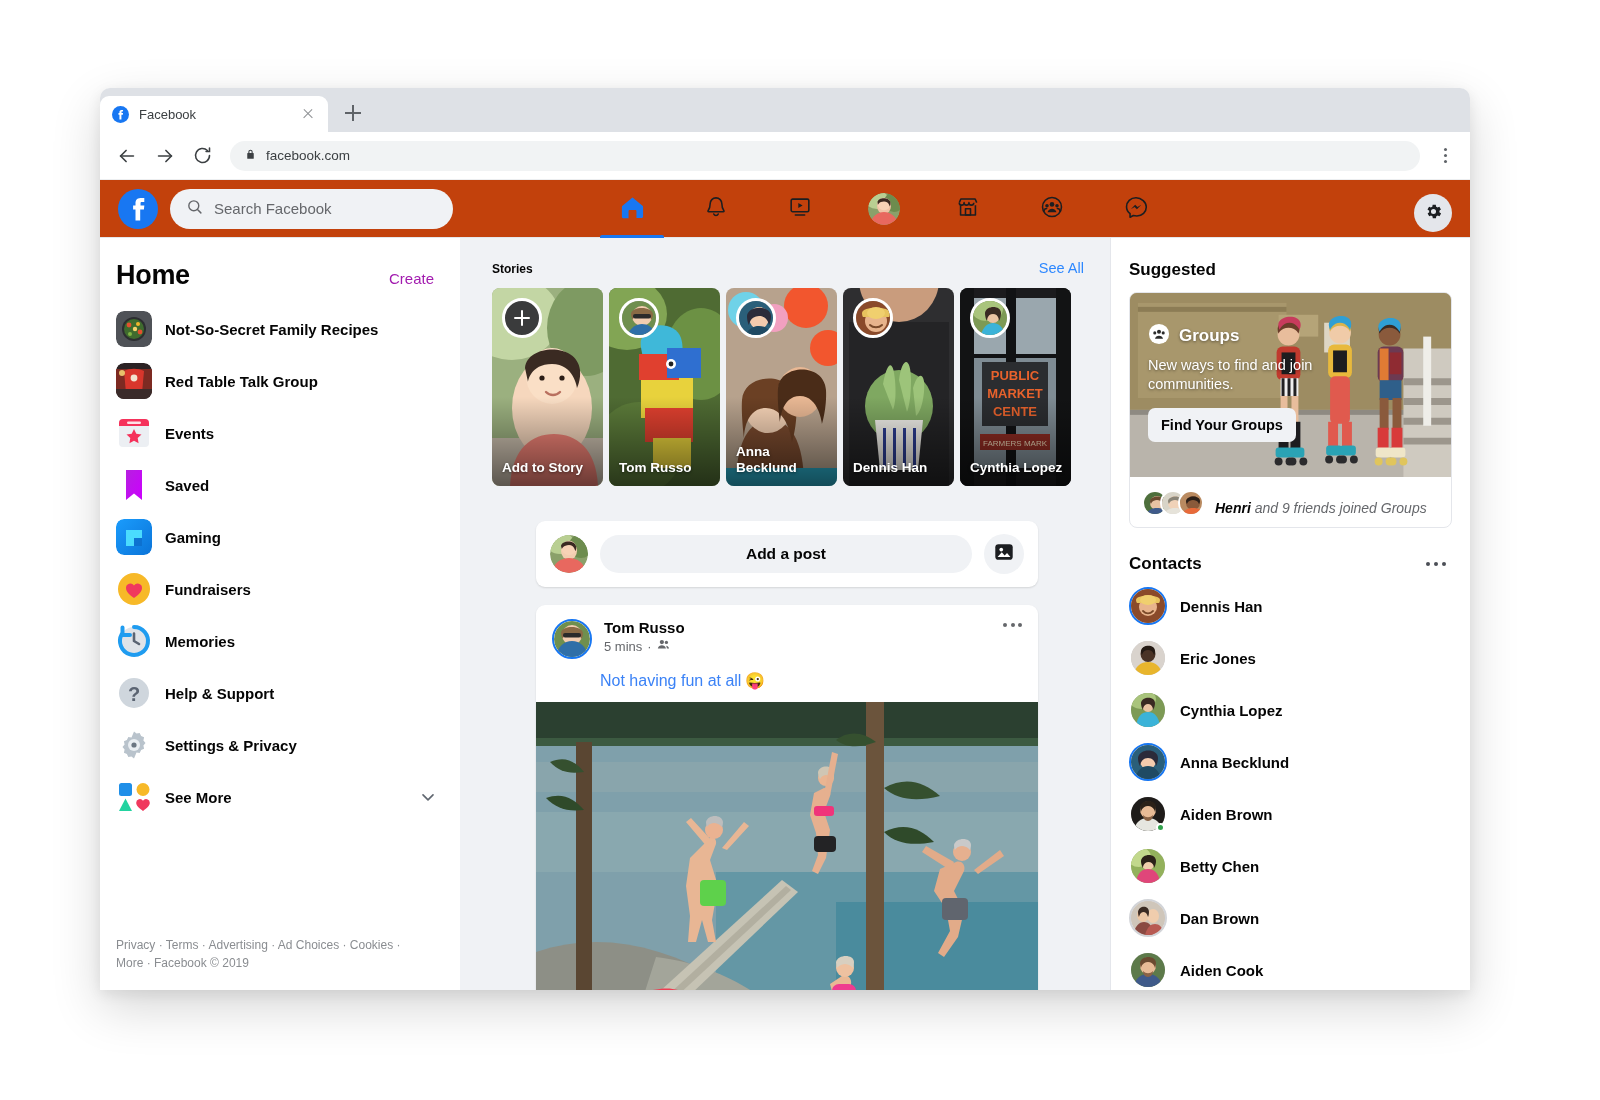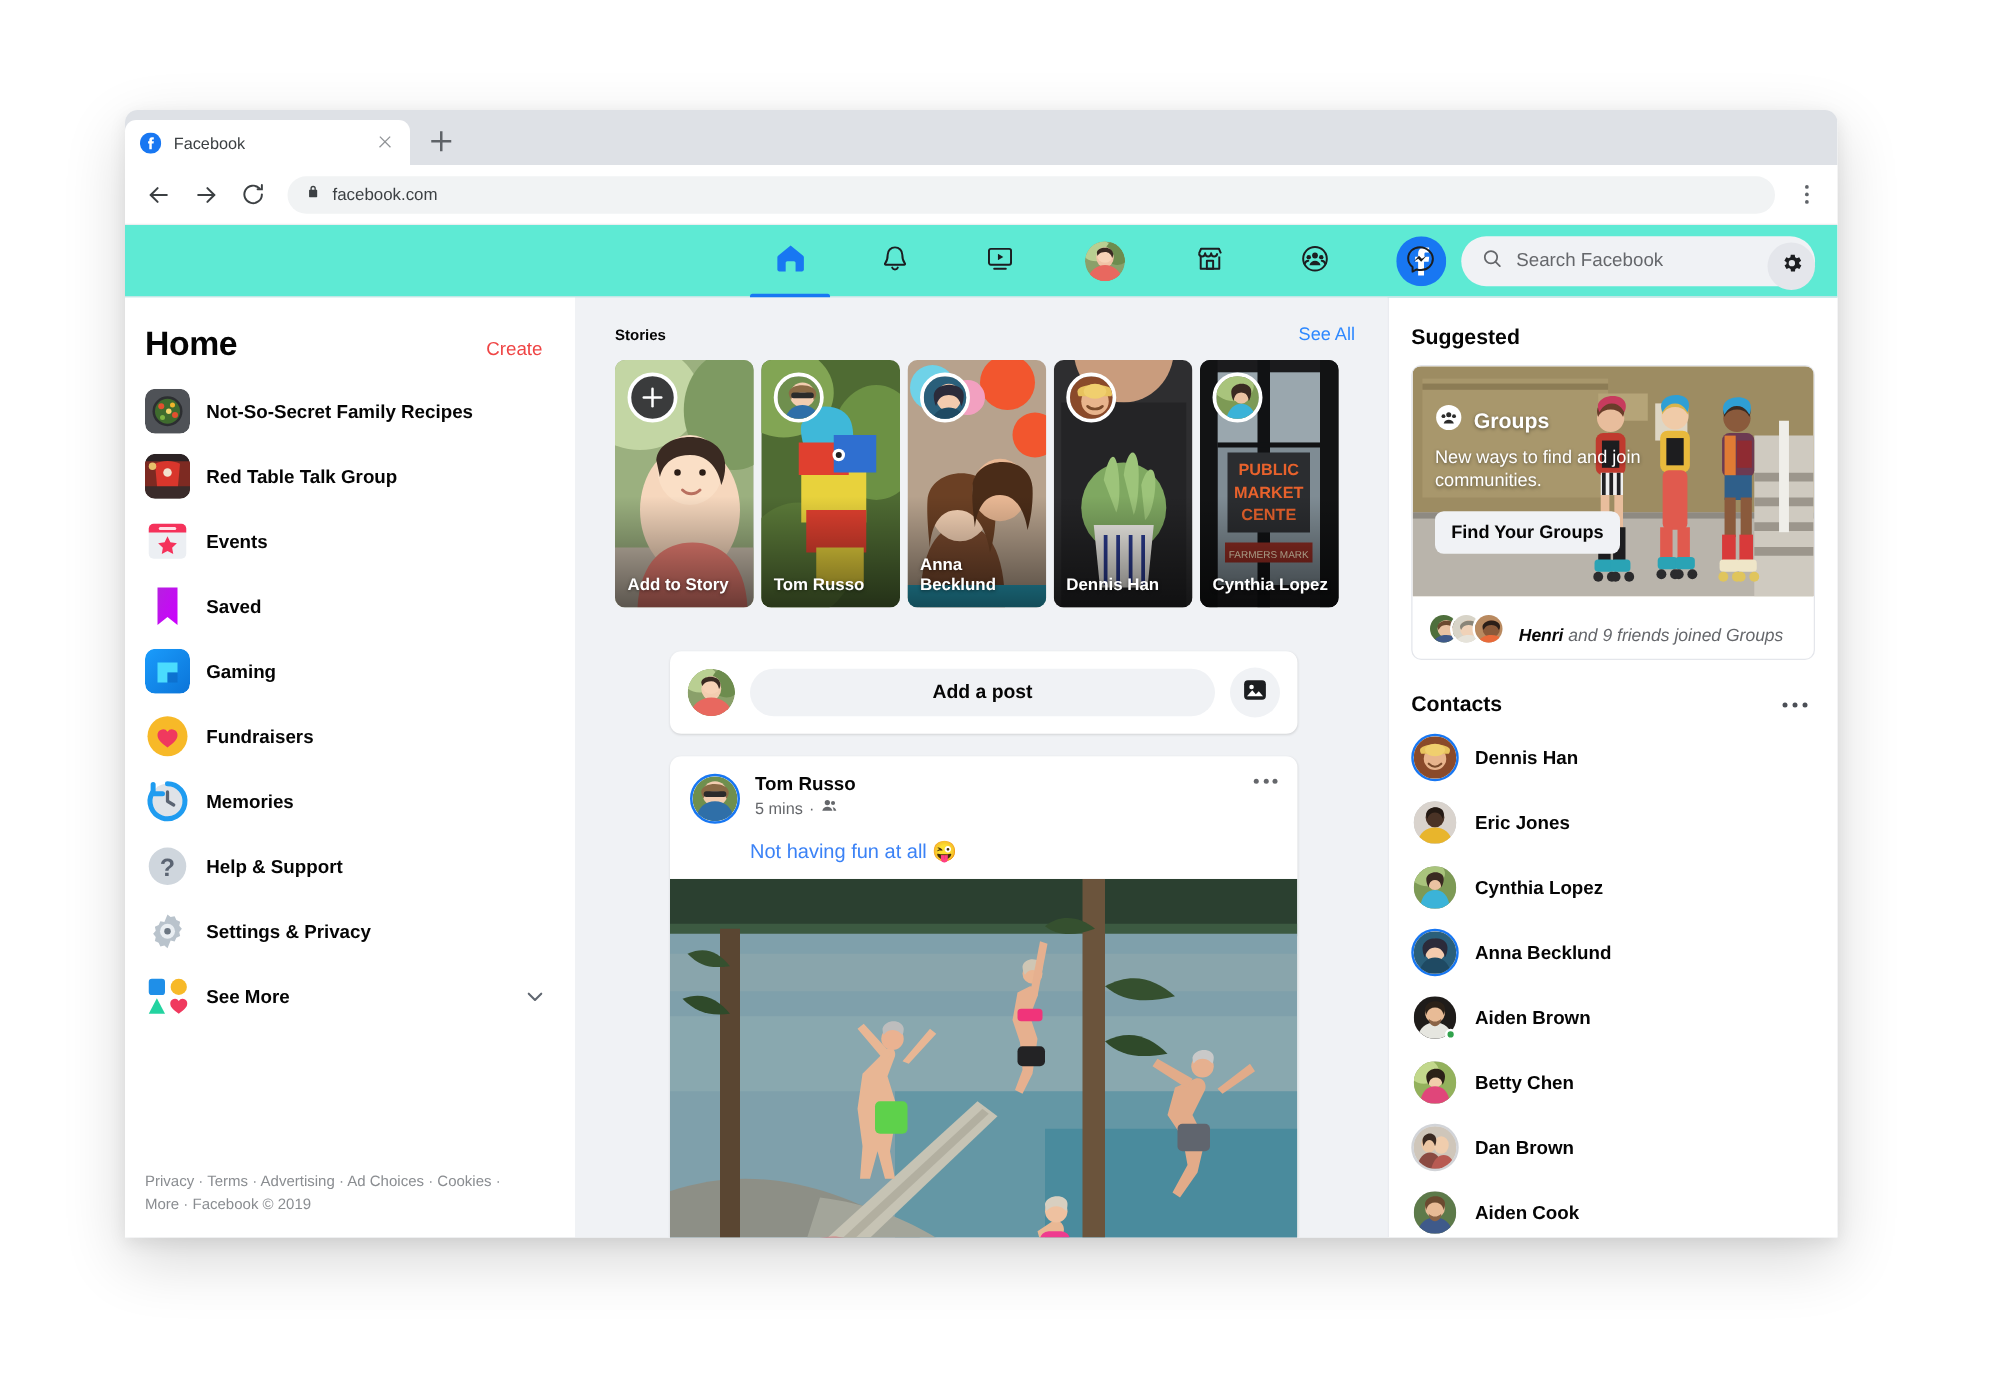--- a/index.html
+++ b/index.html
@@ -60,22 +60,22 @@
   .omnibox {
     flex: 1; height: 30px; background: #f1f3f4; border-radius: 16px;
     display: flex; align-items: center; padding: 0 14px; gap: 9px;
   }
   .omni-text { font-size: 13.5px; color: #3c4043; }
   .kebab { width: 18px; height: 18px; display: flex; flex-direction: column; justify-content: center; align-items: center; gap: 3px; cursor: pointer; }
   .kebab i { width: 3px; height: 3px; border-radius: 50%; background: #5f6368; display: block; }
 
   
   .fbtop {
-    height: 58px; background: #5eead4; display: flex; align-items: center;
-    padding: 0 18px; border-bottom: 1px solid #e4e6eb; position: relative; justify-content: flex-end;
+    height: 58px; background: #c2410c; display: flex; align-items: center;
+    padding: 0 18px; border-bottom: 1px solid #e4e6eb; position: relative;
   }
   .fb-logo { width: 40px; height: 40px; flex: 0 0 auto; }
   .fb-search {
     margin-left: 12px; width: 283px; height: 40px; background: #f0f2f5;
     border-radius: 20px; display: flex; align-items: center; padding: 0 16px; gap: 11px; cursor: text;
   }
   .fb-search-ph { font-size: 15px; color: #65676b; }
   .navicons { position: absolute; left: 490px; top: 0; height: 58px; display: flex; align-items: center; gap: 0; }
   .navicon {
     width: 84px; height: 58px; display: flex; align-items: center; justify-content: center;
@@ -93,21 +93,21 @@
 
   
   .fbbody { display: flex; height: 752px; background: #f0f2f5; }
   .col-left { width: 360px; background: #fff; position: relative; flex: 0 0 auto; }
   .col-mid { flex: 1; background: #f0f2f5; padding: 0 0 0 0; position: relative; overflow: hidden; }
   .col-right { width: 360px; background: #fff; flex: 0 0 auto; border-left: 1px solid #e4e6eb; }
 
   
   .lc-head { display: flex; align-items: baseline; justify-content: space-between; padding: 22px 26px 10px 16px; }
   .lc-title { font-size: 27px; font-weight: bold; color: #050505; letter-spacing: -0.3px; }
-  .lc-create { font-size: 15px; color: #ef4444; cursor: pointer; }
+  .lc-create { font-size: 15px; color: #a21caf; cursor: pointer; }
   .lc-list { padding: 2px 8px; }
   .lc-item { display: flex; align-items: center; gap: 13px; height: 52px; padding: 0 8px; border-radius: 8px; cursor: pointer; }
   .lc-ico { width: 36px; height: 36px; border-radius: 8px; flex: 0 0 auto; overflow: hidden; position: relative; }
   .lc-label { font-size: 15px; color: #050505; font-weight: 600; flex: 1; }
   .chev { width: 20px; height: 20px; color: #606770; margin-right: 6px; }
   .lc-footer {
     position: absolute; bottom: 18px; left: 16px; right: 22px;
     font-size: 12px; color: #8a8d91; line-height: 1.45;
   }
 

